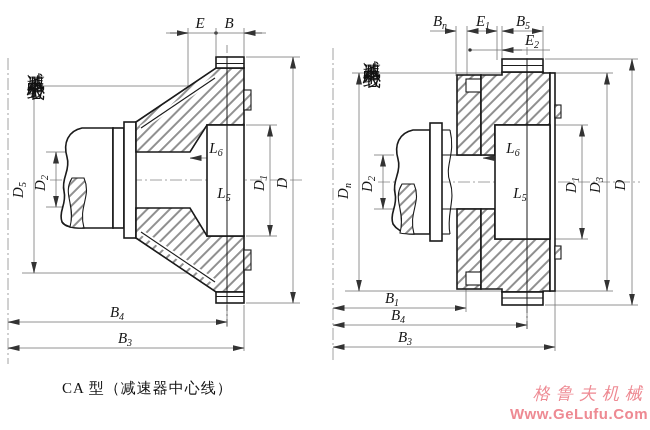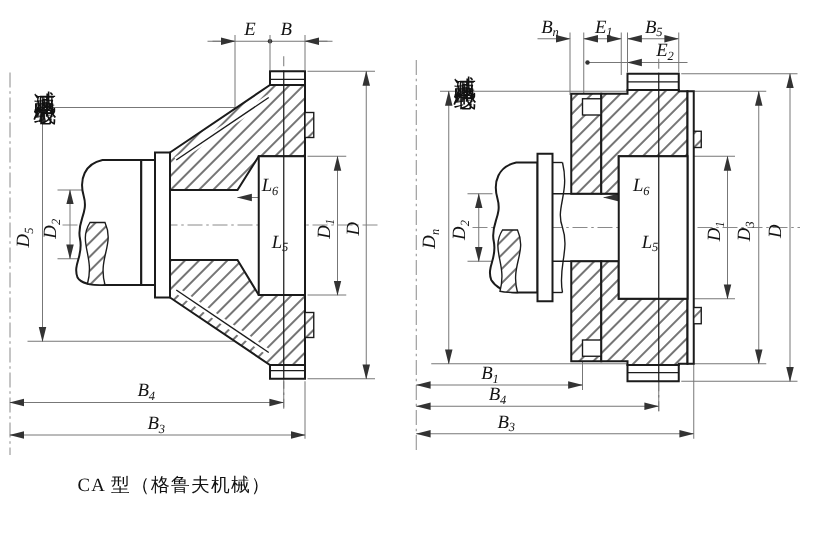--- a/index.html
+++ b/index.html
@@ -191,15 +191,19 @@
       <text class="dimtxt" x="392" y="303"><tspan>B</tspan><tspan class="sub" dy="3">1</tspan></text>
       <text class="dimtxt" x="398" y="320"><tspan>B</tspan><tspan class="sub" dy="3">4</tspan></text>
       <text class="dimtxt" x="405" y="342"><tspan>B</tspan><tspan class="sub" dy="3">3</tspan></text>
     </g>
   </g>
 </svg>
 
 <div class="vtext" style="left:24px;top:58px;">减速器中心线</div>
 <div class="vtext" style="left:360px;top:46px;">减速器中心线</div>
 
-<div class="caption" style="left:62px;top:379px;">CA 型（格鲁夫机械）</div>
-
+<div class="caption" style="left:62px;top:379px;">CA 型（减速器中心线）</div>
+
+<div class="wm">
+  <div class="l1">格鲁夫机械</div>
+  <div class="l2">Www.GeLufu.Com</div>
 </div>
+</div>
 
 </body></html>

